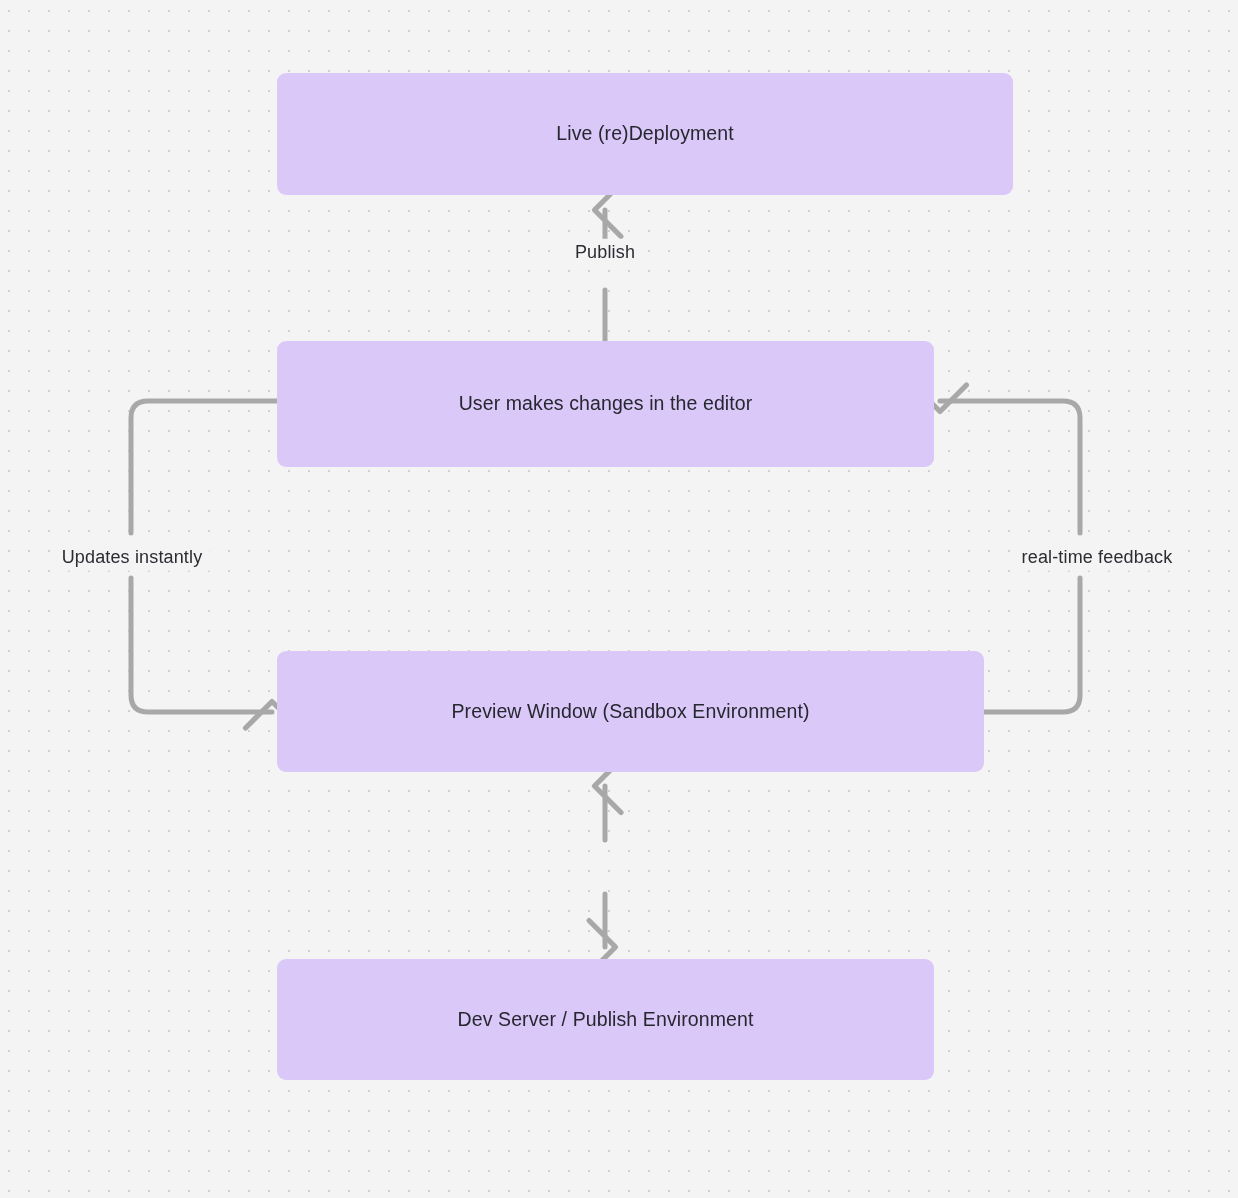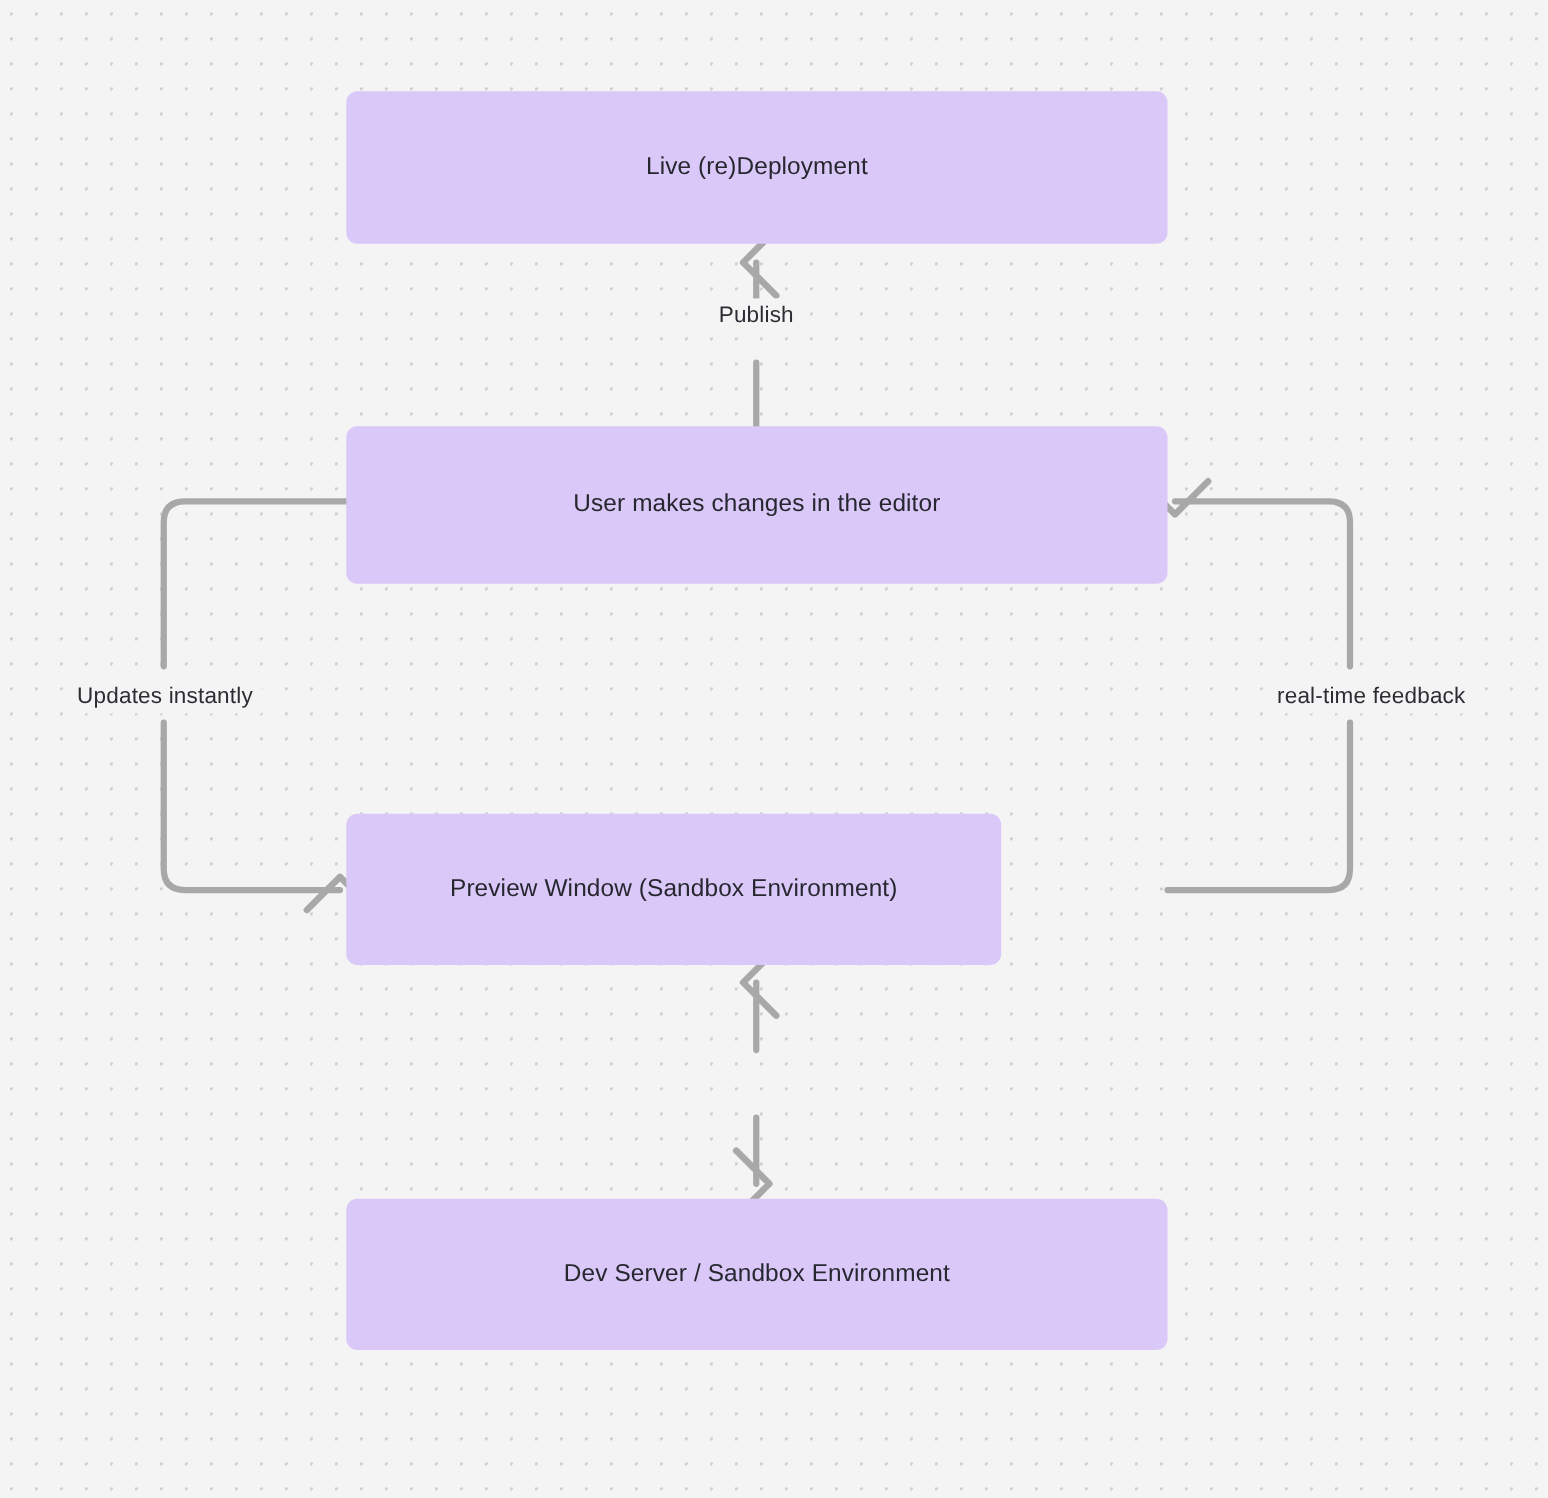--- a/index.html
+++ b/index.html
@@ -76,34 +76,34 @@
       <path d="M934,712 L1063,712 Q1080,712 1080,695 L1080,578" fill="none" stroke="#a8a8a8" stroke-width="5" stroke-linecap="round" stroke-linejoin="round"></path>
       <path d="M1080,533 L1080,418 Q1080,401 1063,401 L940,401" fill="none" stroke="#a8a8a8" stroke-width="5" stroke-linecap="round" stroke-linejoin="round" marker-end="url(#arrowUp)"></path>
     </g>
 
     <g>
       <path d="M605,840 L605,786" fill="none" stroke="#a8a8a8" stroke-width="5" stroke-linecap="round" marker-end="url(#arrowUp)"></path>
       <path d="M605,894 L605,947" fill="none" stroke="#a8a8a8" stroke-width="5" stroke-linecap="round" marker-end="url(#arrowUp)"></path>
     </g>
   </svg>
 
-  <div class="node" style="left:277px; top:73px; width:657px; height:122px; background:#d9c8f8;">
+  <div class="node" style="left:277px; top:73px; width:736px; height:122px; background:#d9c8f8;">
     <span>Live (re)Deployment</span>
   </div>
 
   <div class="node" style="left:277px; top:341px; width:657px; height:126px; background:#d9c8f8;">
     <span>User makes changes in the editor</span>
   </div>
 
-  <div class="node" style="left:277px; top:651px; width:524px; height:121px; background:#d9c8f8;">
+  <div class="node" style="left:277px; top:651px; width:707px; height:121px; background:#d9c8f8;">
     <span>Preview Window (Sandbox Environment)</span>
   </div>
 
   <div class="node" style="left:277px; top:959px; width:657px; height:121px; background:#d9c8f8;">
-    <span>Dev Server / Sandbox Environment</span>
+    <span>Dev Server / Publish Environment</span>
   </div>
 
   <div class="edge-label" style="left:605px; top:252px; transform:translate(-50%,-50%);">Publish</div>
 
   <div class="edge-label" style="left:132px; top:557px; transform:translate(-50%,-50%);">Updates instantly</div>
 
   <div class="edge-label" style="left:1078px; top:557px; transform:translate(-50%,-50%);margin-left:19px;">real-time feedback</div>
 
 
 </div>

